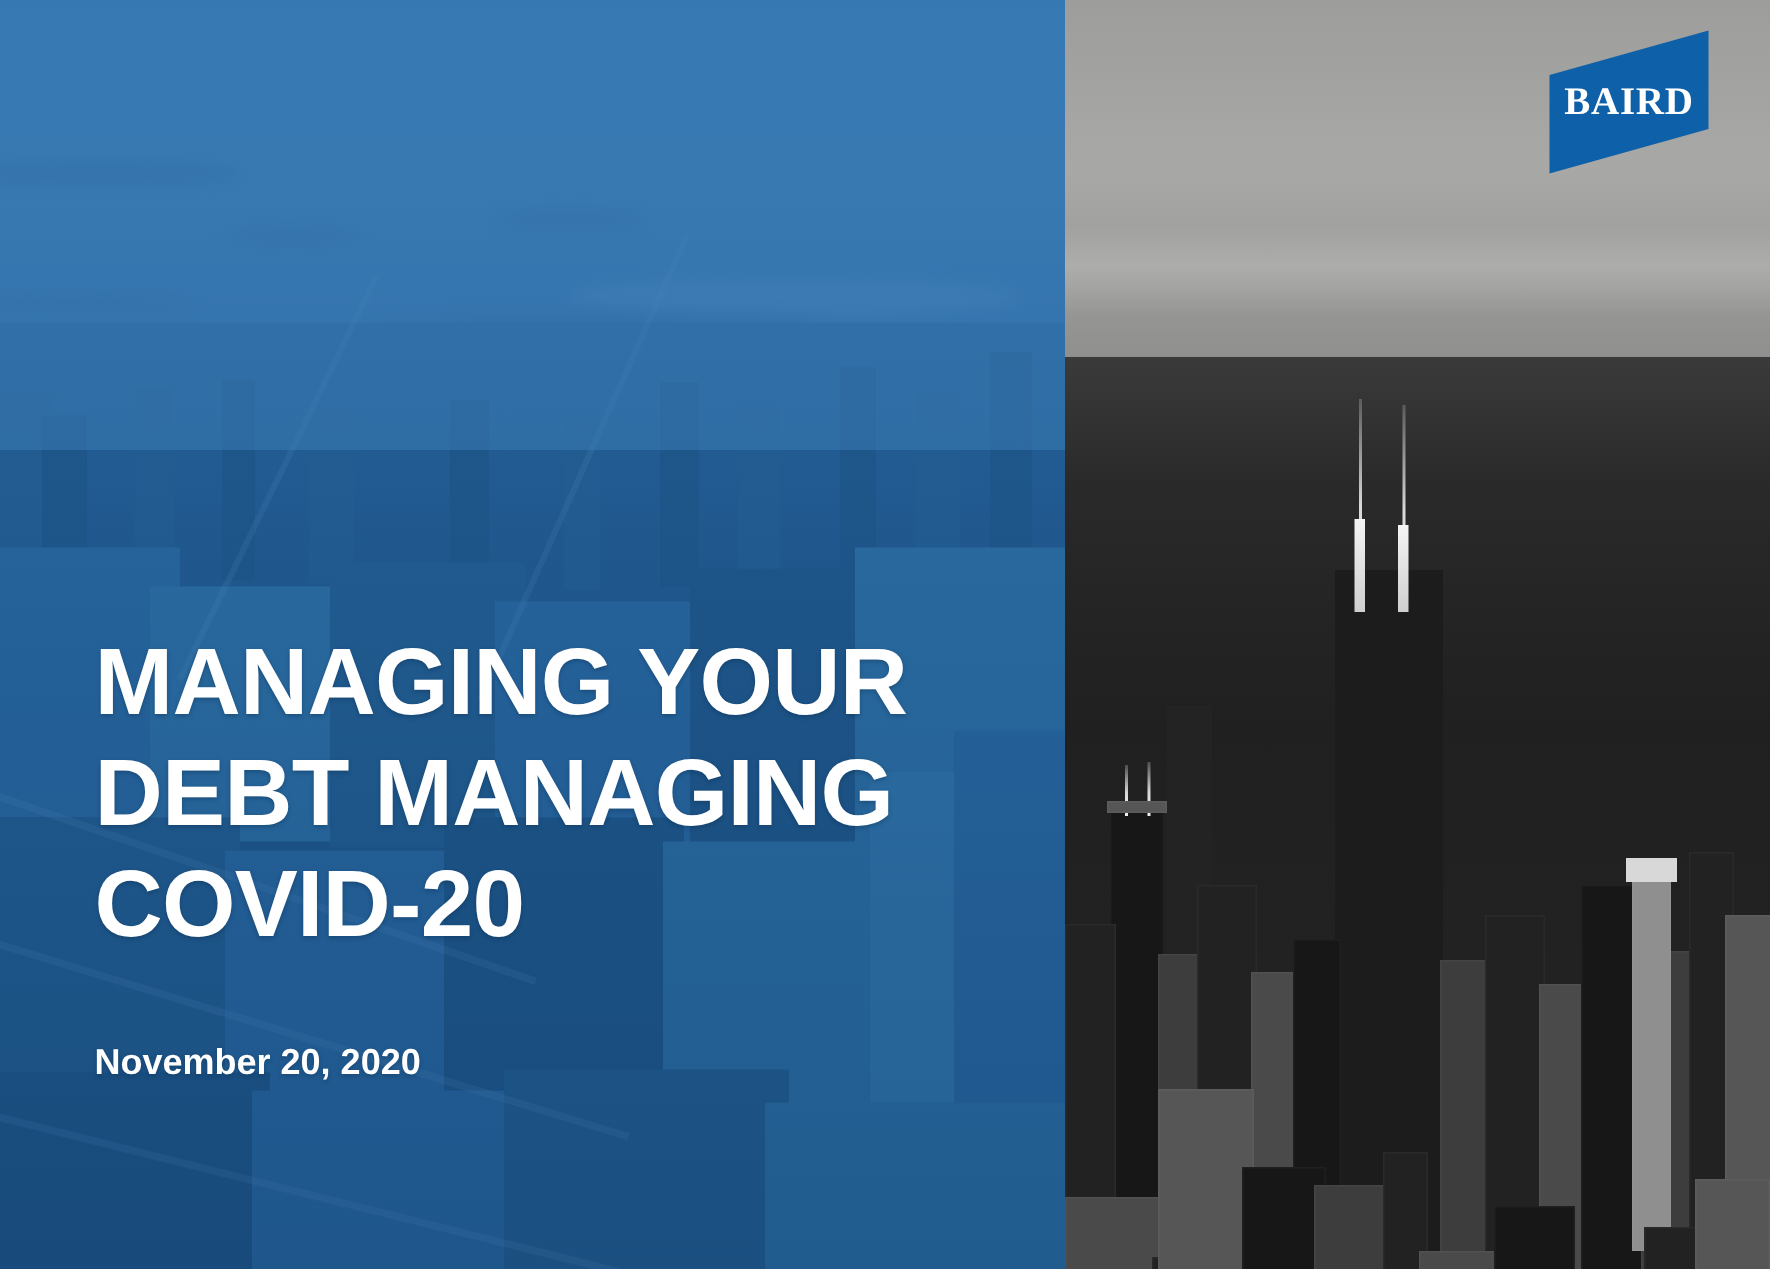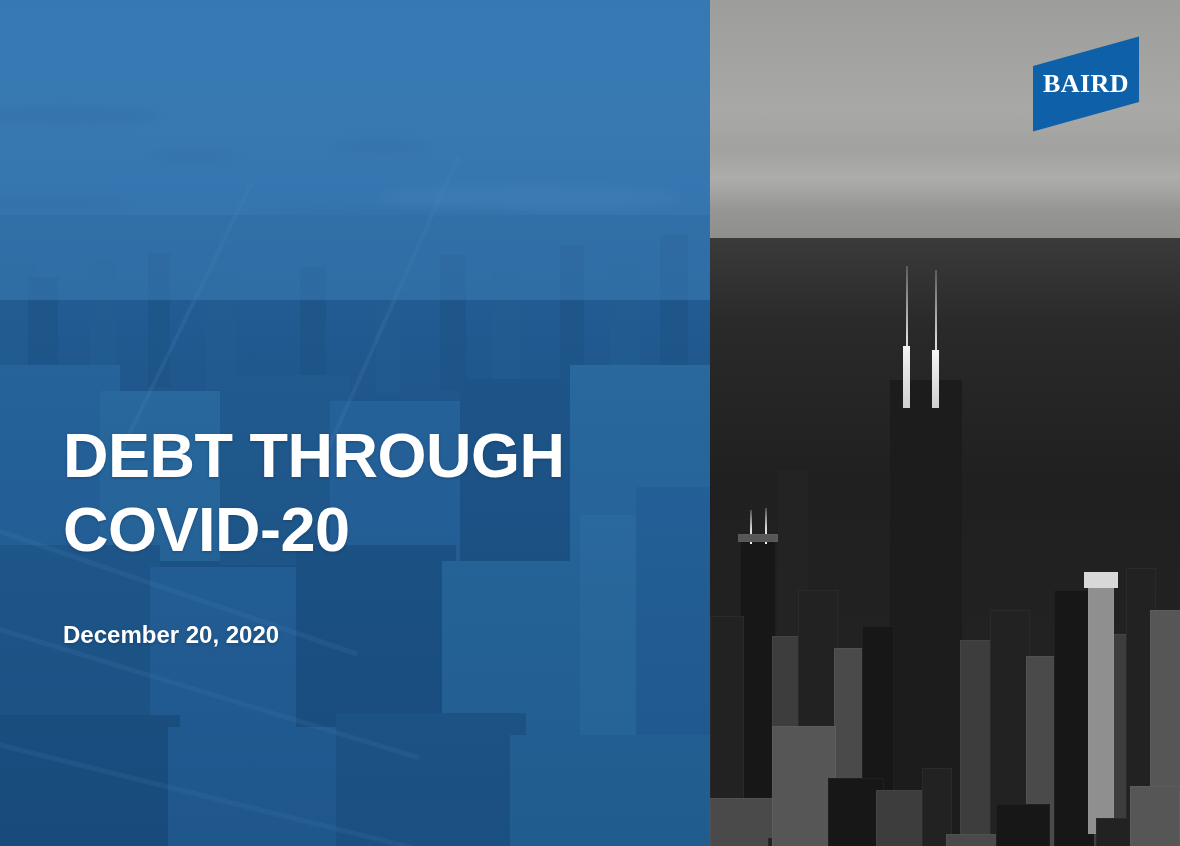--- a/index.html
+++ b/index.html
@@ -224,21 +224,21 @@
     line-height: 30px;
     margin: 0;
     padding-top: 54px;
     text-shadow: 0 1px 3px rgba(10,40,70,.35);
   }
 
   
   .logo {
     position: absolute;
     left: 1033px;
-    top: 31px;
+    top: 15px;
     width: 106px;
     height: 106px;
     z-index: 40;
   }
   .logo svg { display:block; width:100%; height:100%; overflow: visible; }
   .logo-text {
     font-family: "Liberation Serif", "DejaVu Serif", serif;
     font-weight: 700;
     font-size: 29px;
     letter-spacing: 0.5px;
@@ -349,23 +349,24 @@
       <div class="street" style="left:120px;top:236px;width:300px;height:4px;transform:rotate(-64deg);transform-origin:left center;"></div>
       <div class="street" style="left:320px;top:250px;width:340px;height:4px;transform:rotate(-66deg);transform-origin:left center;"></div>
       <div class="street" style="left:-30px;top:520px;width:520px;height:5px;transform:rotate(14deg);transform-origin:left center;"></div>
     </div>
 
     <div class="blue-wash"></div>
     <div class="blue-wash-top"></div>
   </div>
 
   <div class="titleblock">
-    <h1 class="title-line">DEBT THROUGH</h1>
+    <h1 class="title-line">MANAGING YOUR</h1>
+    <h1 class="title-line">DEBT MANAGING</h1>
     <h1 class="title-line">COVID-20</h1>
-    <p class="subtitle">December 20, 2020</p>
+    <p class="subtitle">November 20, 2020</p>
   </div>
 
   <div class="logo">
     <svg viewBox="0 0 118 106" xmlns="http://www.w3.org/2000/svg" aria-hidden="true">
       <polygon points="0,33 118,0 118,73 0,106" fill="#0E60A8"></polygon>
       <text class="logo-text" x="59" y="62" text-anchor="middle">BAIRD</text>
     </svg>
   </div>
 
 </div>

